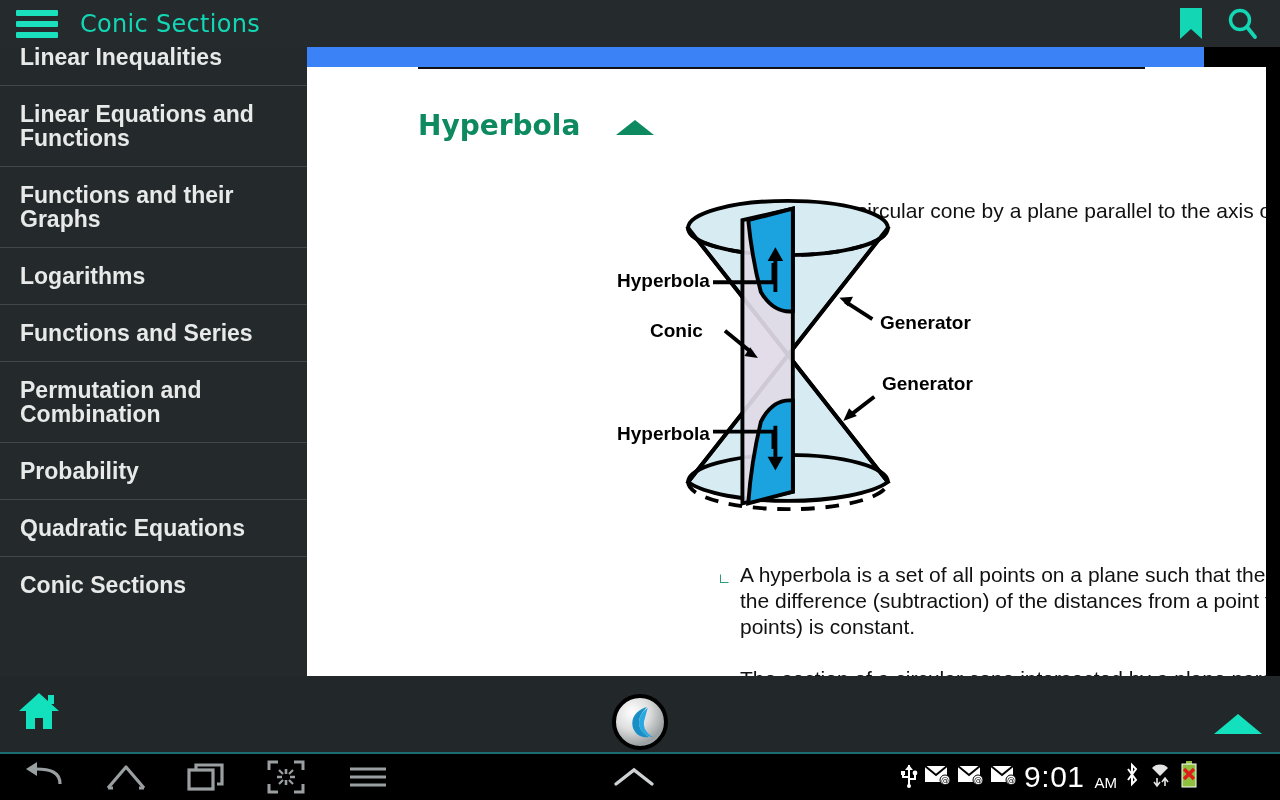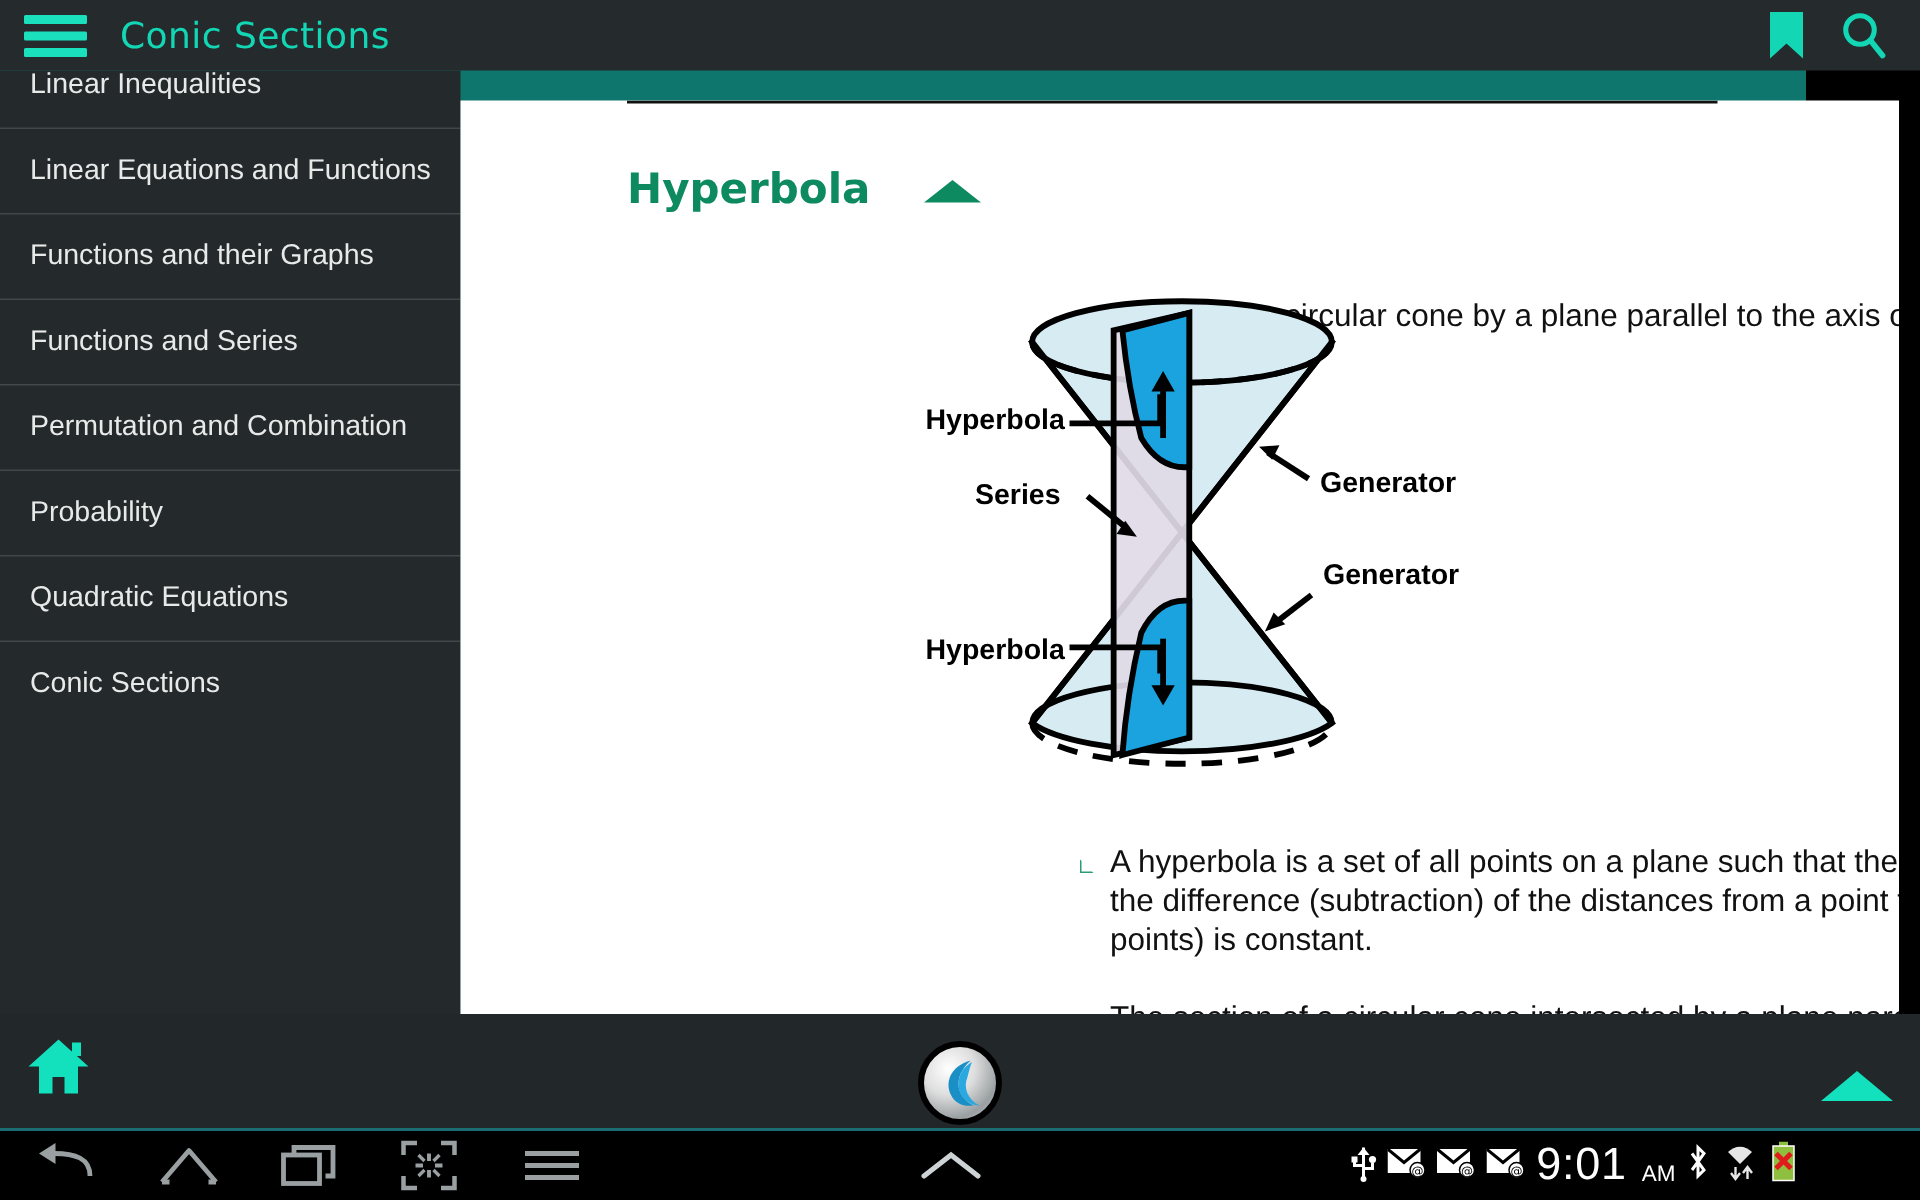--- a/index.html
+++ b/index.html
@@ -1,19 +1,19 @@
 <!DOCTYPE html>
 <html><head>
 <meta charset="utf-8">
 <style>
   * { box-sizing: border-box; margin:0; padding:0; }
   html,body { width:1280px; height:800px; overflow:hidden; background:#000; }
   body { font-family:"Liberation Sans", sans-serif; }
 
-  #app { position:relative; width:1204px; height:800px; background:#0f766e; }
+  #app { position:relative; width:1204px; height:800px; background:#3b82f6; }
 
   
   .topbar{
     position:absolute; left:0; top:0; width:1280px; height:47px;
     background:#252b2d;
     display:flex; align-items:center;
   }
   .hamburger{
     margin-left:16px; width:42px; height:28px;
     display:flex; flex-direction:column; justify-content:space-between;
@@ -28,25 +28,26 @@
   .top-actions{ margin-left:auto; display:flex; align-items:center; gap:20px; margin-right:20px;}
   .icon-btn{ cursor:pointer; display:flex; align-items:center; justify-content:center;}
 
   
   .sidebar{
     position:absolute; left:0; top:47px; width:307px; height:629px;
     background:#24292b; overflow:hidden;
   }
   .side-scroll{ position:absolute; left:0; top:-18px; width:307px; }
   .side-item{
-    position:relative; color:#e8eaea; font-size:19px; line-height:24px;
+    position:relative; color:#e8eaea; font-size:23px; line-height:24px;
     padding:16px 14px 16px 20px;
     border-bottom:1px solid #41484a;
     font-family:"Liberation Sans", sans-serif;
     cursor:pointer;
+    font-weight:bold;
   }
   .side-item:last-child{ border-bottom:none; }
 
   
   .content-card{
     position:absolute; left:307px; top:47px; width:959px; height:629px;
     background:#ffffff; overflow:hidden;margin-top:20px;
   }
   .prev-rule{
     position:absolute; left:111px; top:0px; width:727px; height:2px;
@@ -151,20 +152,23 @@
       <div class="side-item">
         <span>Linear Inequalities</span>
       </div>
       <div class="side-item">
         <span>Linear Equations and Functions</span>
       </div>
       <div class="side-item">
         <span>Functions and their Graphs</span>
       </div>
       <div class="side-item">
+        <span>Logarithms</span>
+      </div>
+      <div class="side-item">
         <span>Functions and Series</span>
       </div>
       <div class="side-item">
         <span>Permutation and Combination</span>
       </div>
       <div class="side-item">
         <span>Probability</span>
       </div>
       <div class="side-item">
         <span>Quadratic Equations</span>
@@ -224,21 +228,21 @@
         <line x1="252" y1="128" x2="224" y2="110" stroke="#000" stroke-width="4"></line>
         <path d="M218 106 l14 -1 l-5 10 z" fill="#000"></path>
 
         <line x1="254" y1="208" x2="228" y2="228" stroke="#000" stroke-width="4"></line>
         <path d="M222 233 l6 -13 l8 8 z" fill="#000"></path>
 
         <path d="M30 244 L150 244 L150 262" stroke="#000" stroke-width="4" fill="none"></path>
       </svg>
 
       <div style="position:absolute;left:-14px;top:75px;font-size:19px;font-weight:bold;color:#000;background:#fff;padding:0 3px;">Hyperbola</div>
-      <div style="position:absolute;left:19px;top:125px;font-size:19px;font-weight:bold;color:#000;background:#fff;padding:0 3px;">Series</div>
+      <div style="position:absolute;left:19px;top:125px;font-size:19px;font-weight:bold;color:#000;background:#fff;padding:0 3px;">Conic</div>
       <div style="position:absolute;left:252px;top:117px;font-size:19px;font-weight:bold;color:#000;">Generator</div>
       <div style="position:absolute;left:254px;top:178px;font-size:19px;font-weight:bold;color:#000;">Generator</div>
       <div style="position:absolute;left:-14px;top:228px;font-size:19px;font-weight:bold;color:#000;background:#fff;padding:0 3px;">Hyperbola</div>
     </div>
 
     <div class="bullet-row" id="b2">
       <div class="bul"><span class="bul-box"></span></div>
       <div class="btxt">A hyperbola is a set of all points on a plane such that the absolute value of the difference (subtraction) of the distances from a point to the two foci (fixed points) is constant.</div>
     </div>
 

